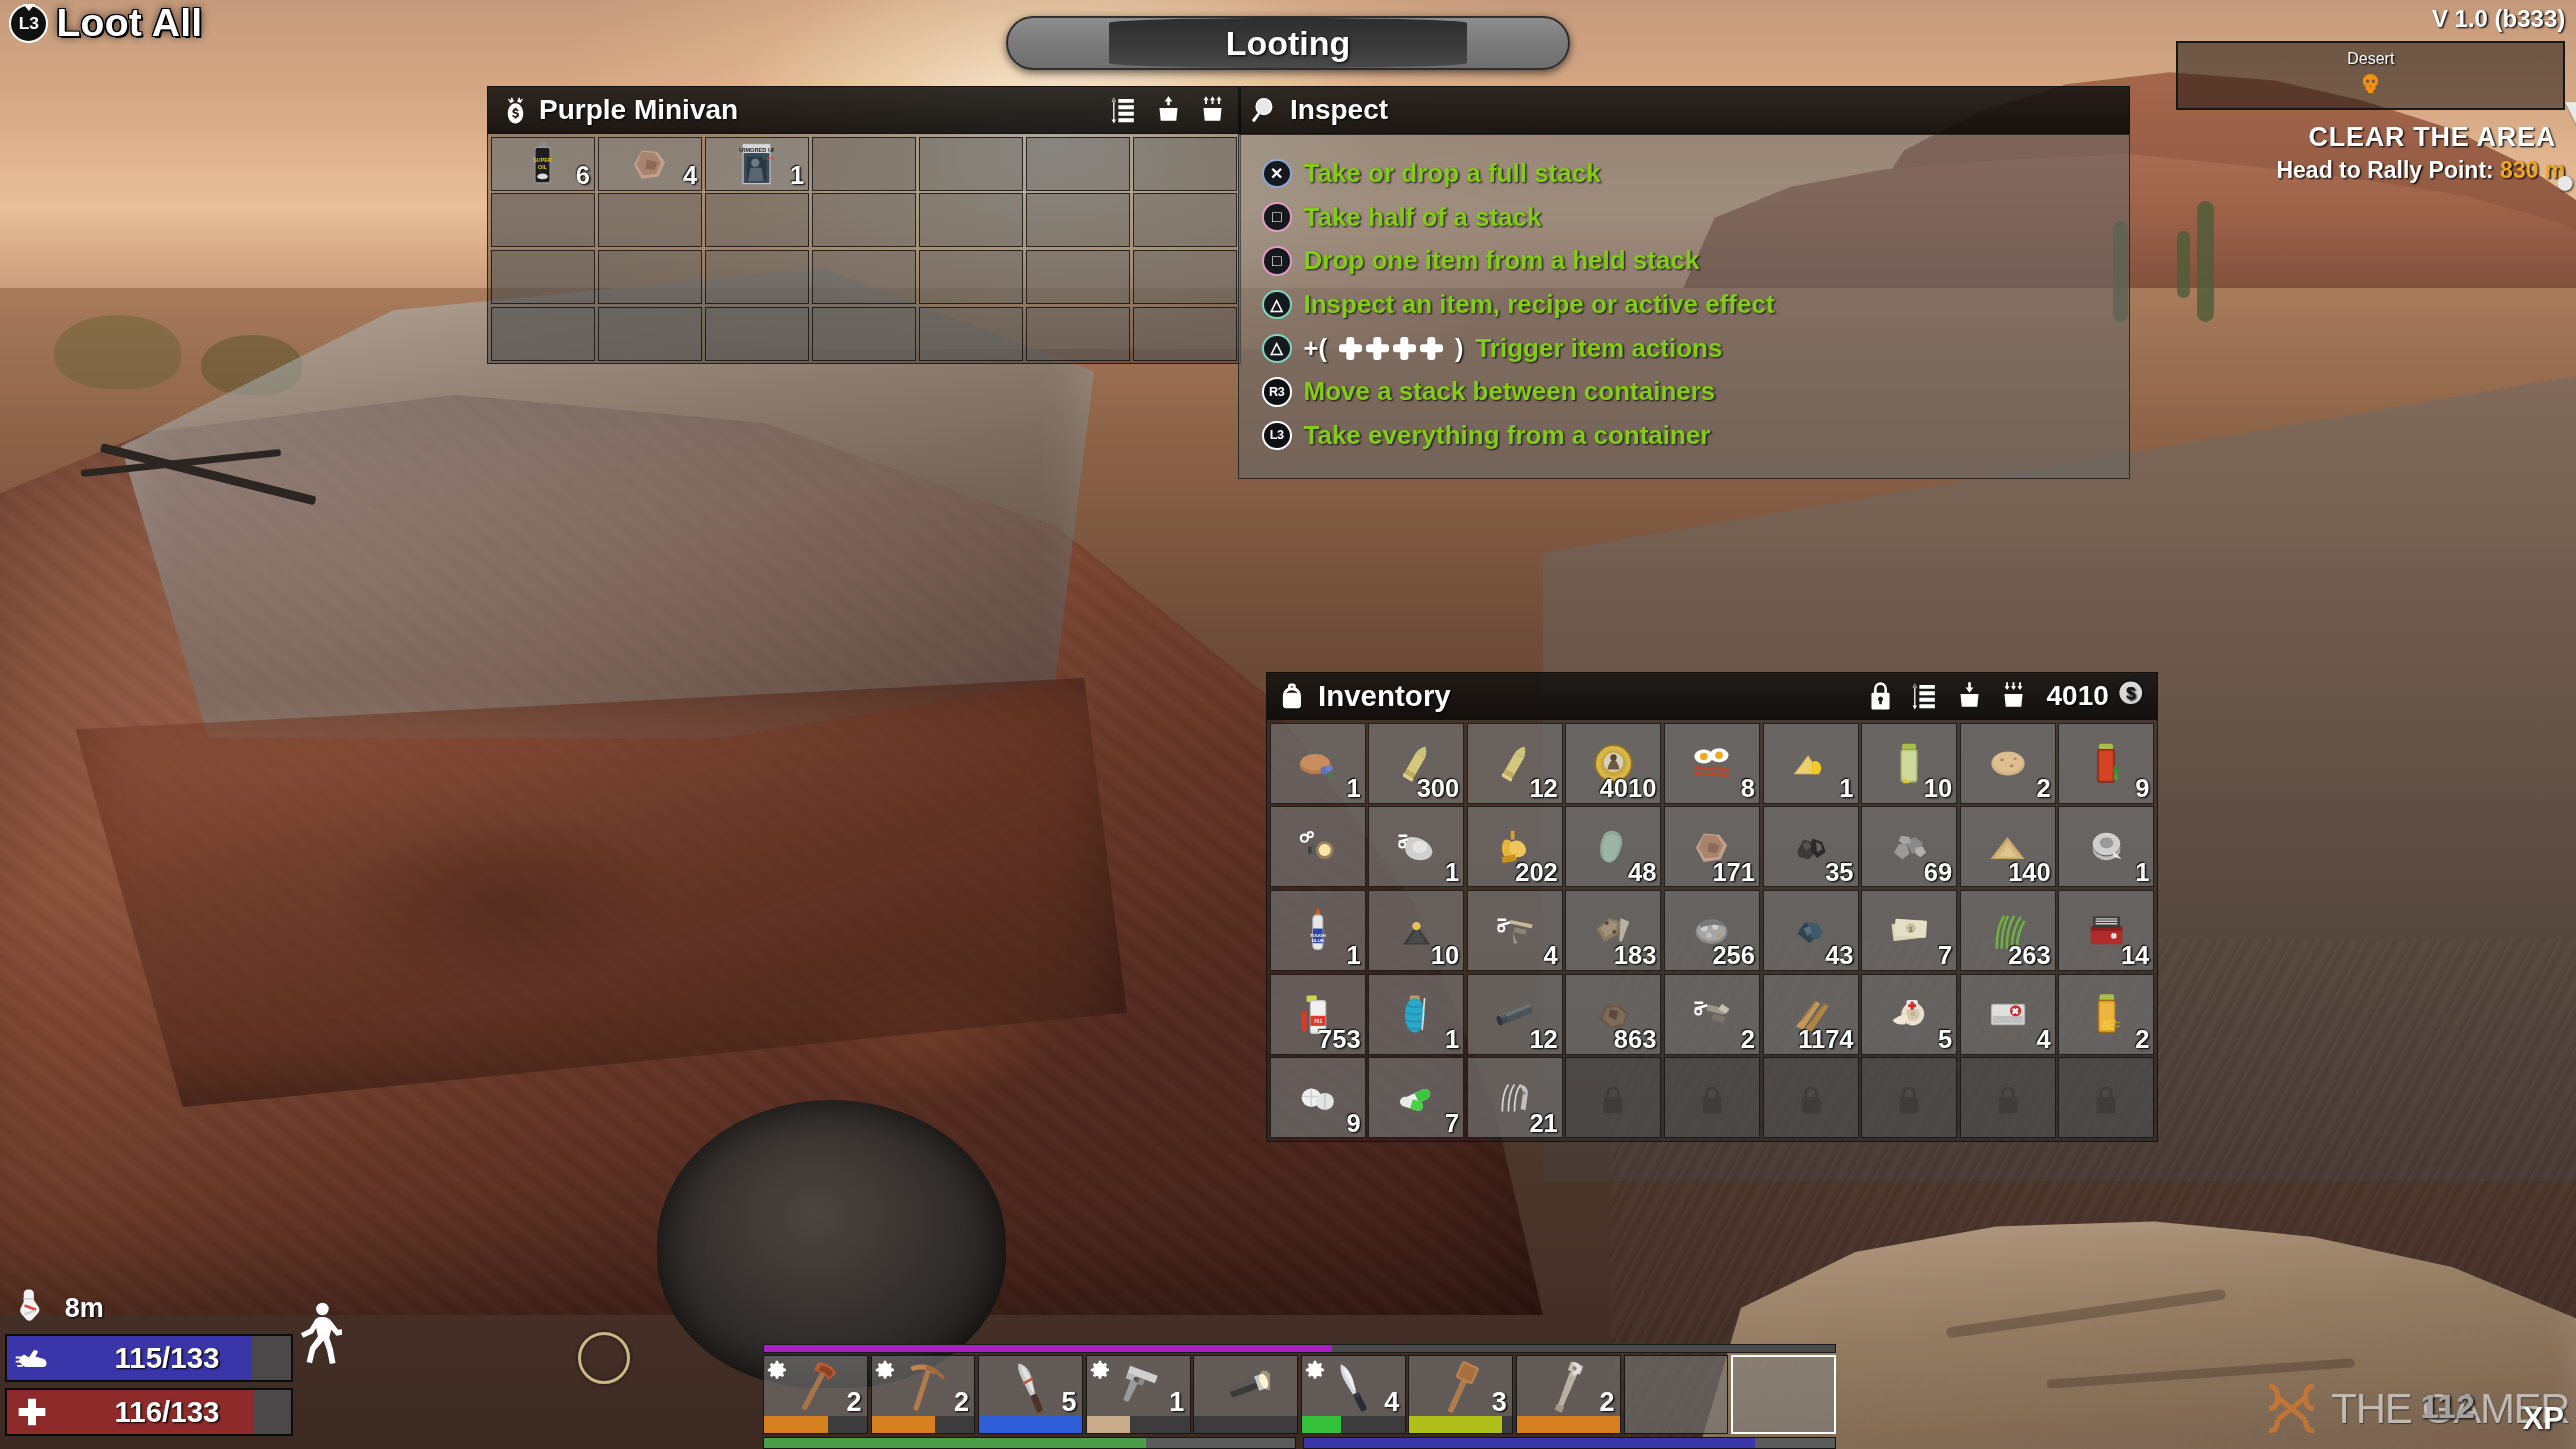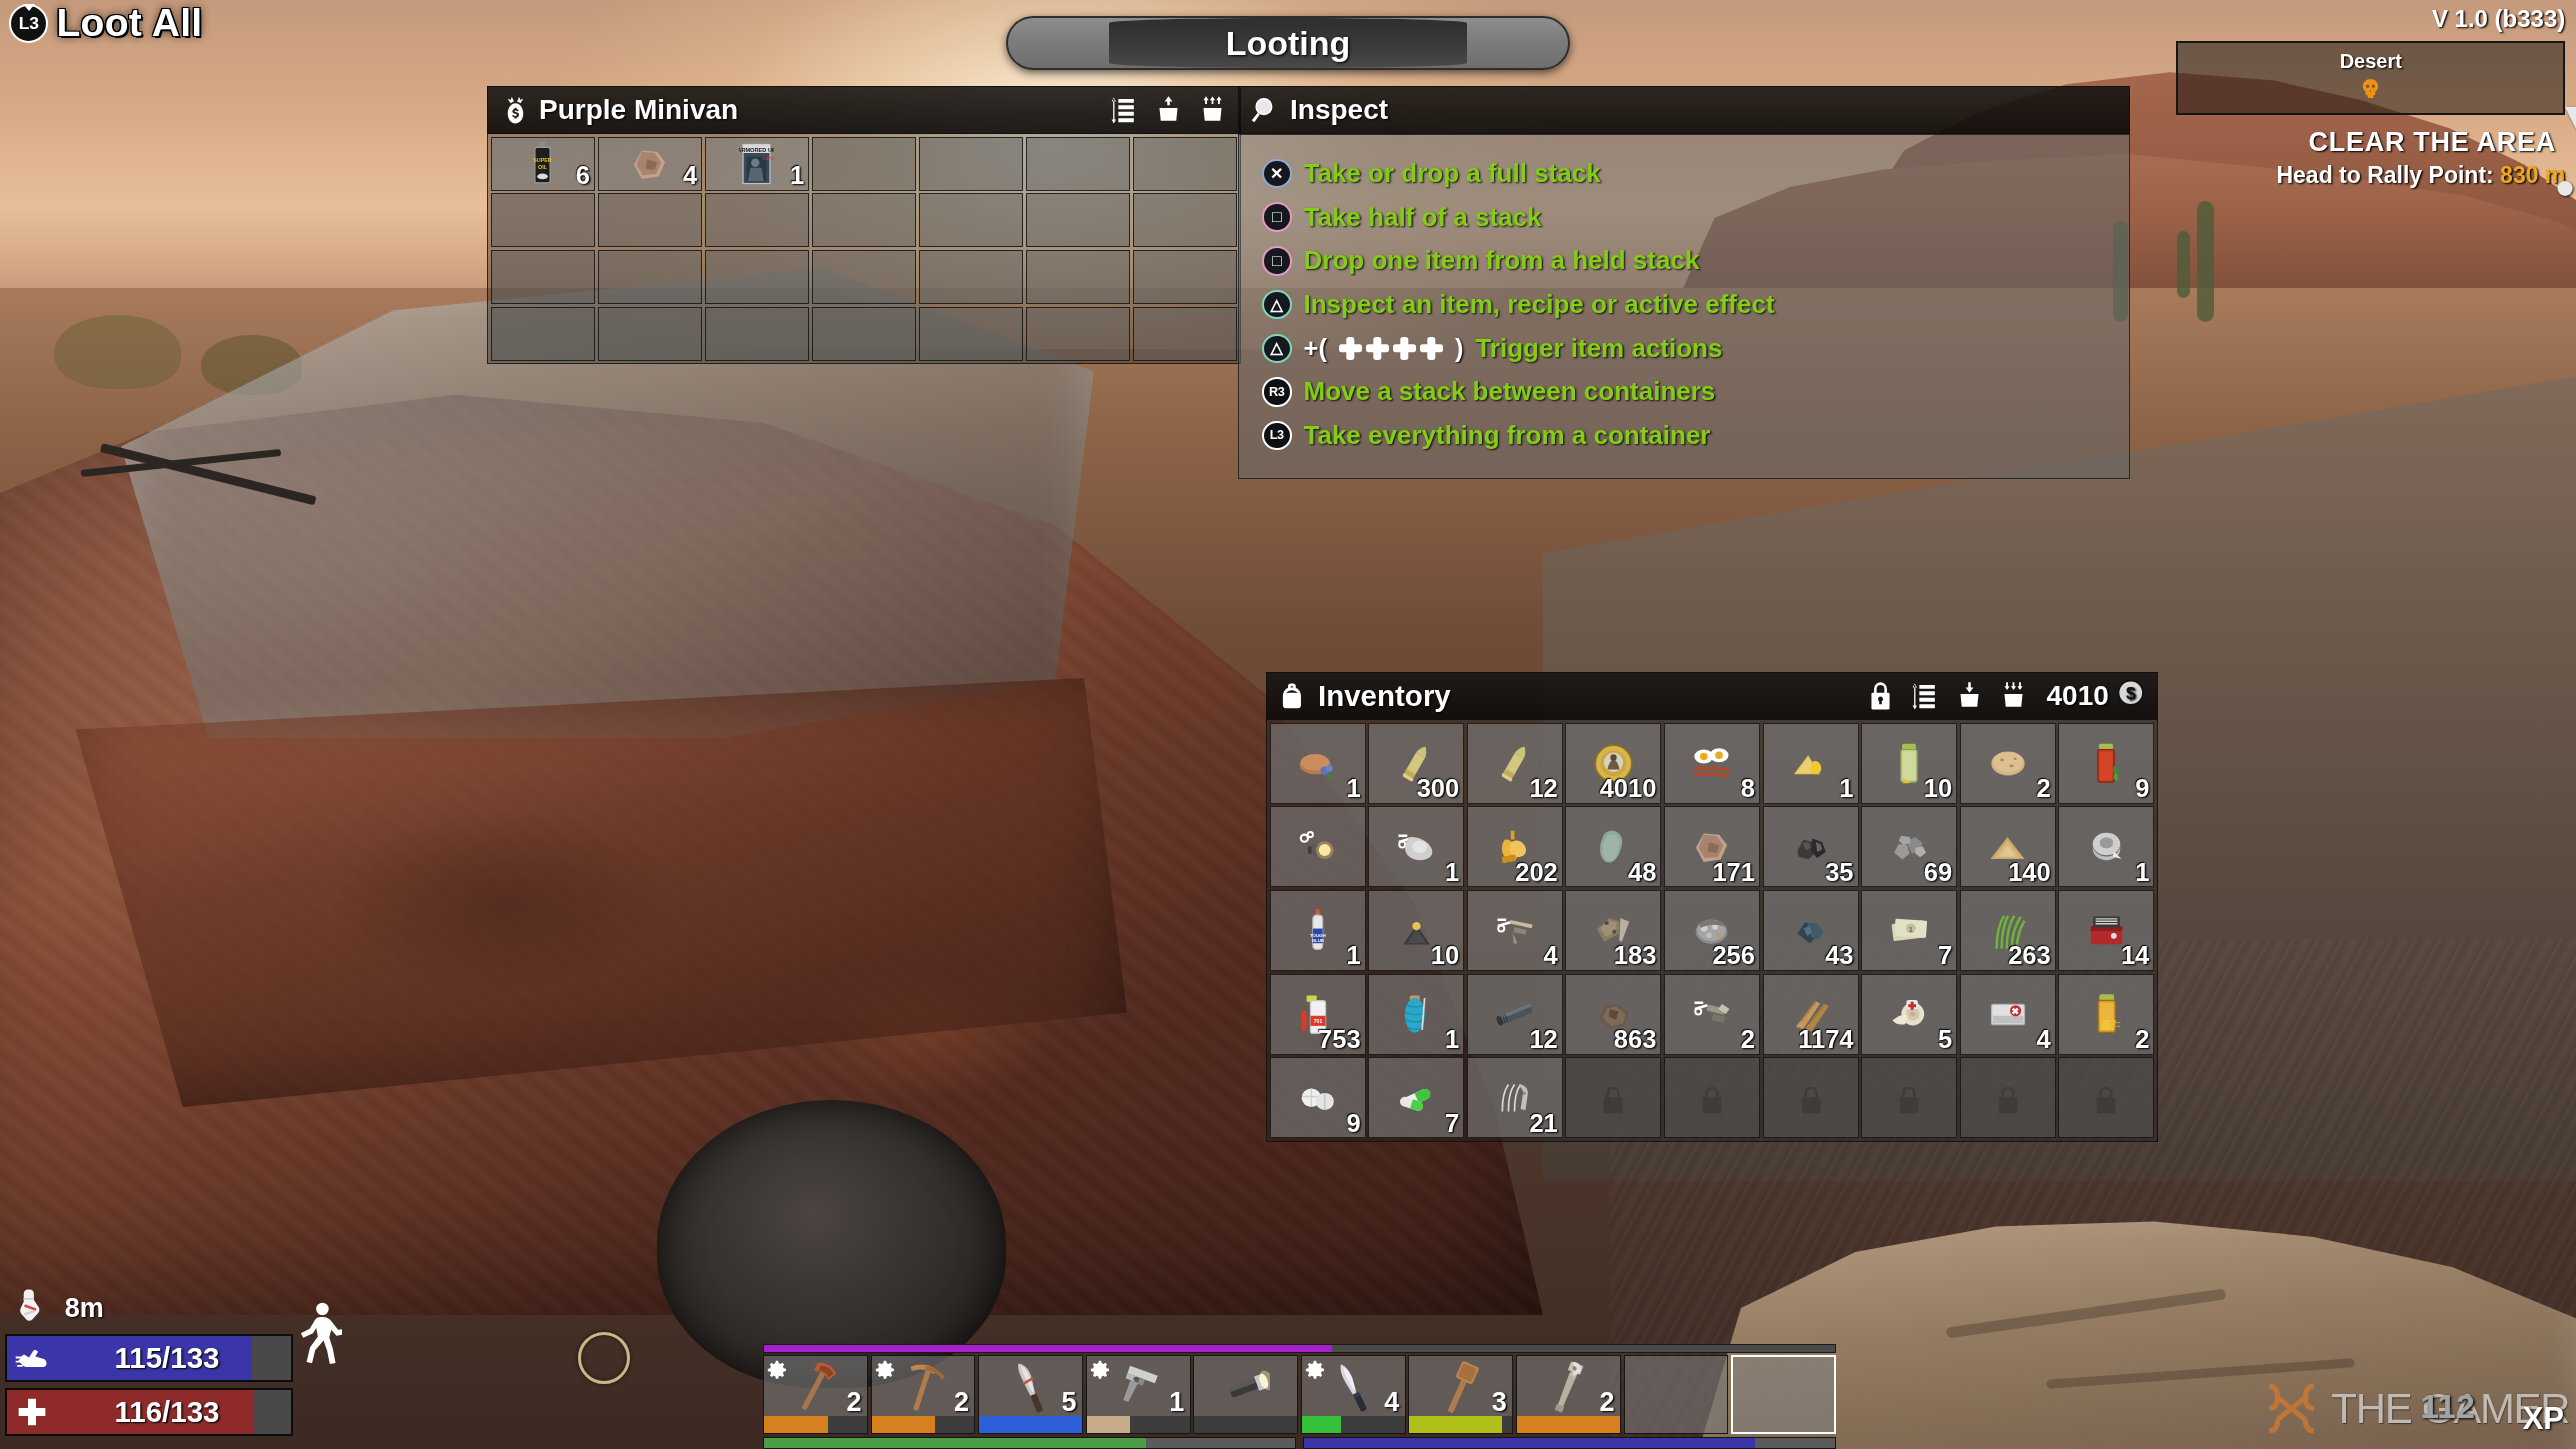--- a/index.html
+++ b/index.html
@@ -140,21 +140,21 @@
   #topright { position: absolute; right: 10.7px; top: 5.4px; z-index: 30; text-align: right; width: 389px; }
   #version {
     color: #fff; font-size: 24px; font-weight: bold; font-stretch: condensed;
     text-shadow: 1.3px 1.3px 2px #000;
   }
   #biome-box {
     margin-top: 8px; border: 2.7px solid #161616; background: rgba(18,14,12,.5);
     padding: 6.7px 0 9.4px; text-align: center;
   }
   #biome-name {
-    color: #fff; font-size: 20px; font-weight: bold; font-stretch: condensed; text-shadow: 1.3px 1.3px 2px #000;
+    color: #fff; font-size: 16px; font-weight: normal; font-stretch: condensed; text-shadow: 1.3px 1.3px 2px #000;
   }
   #biome-skull { margin-top: 4px; font-size: 23px; line-height: 1; color: #f29111; }
   #quest-line {
     margin-top: 12px; display: flex; align-items: center; justify-content: flex-end; gap: 9.4px;
   }
   #quest-title {
     color: #fff; font-size: 27px; font-weight: bold; letter-spacing: 0.7px;
     font-stretch: condensed; text-shadow: 1.3px 1.3px 2px #000;
   }
   #quest-alert { width: 0; height: 0; position: relative; }

